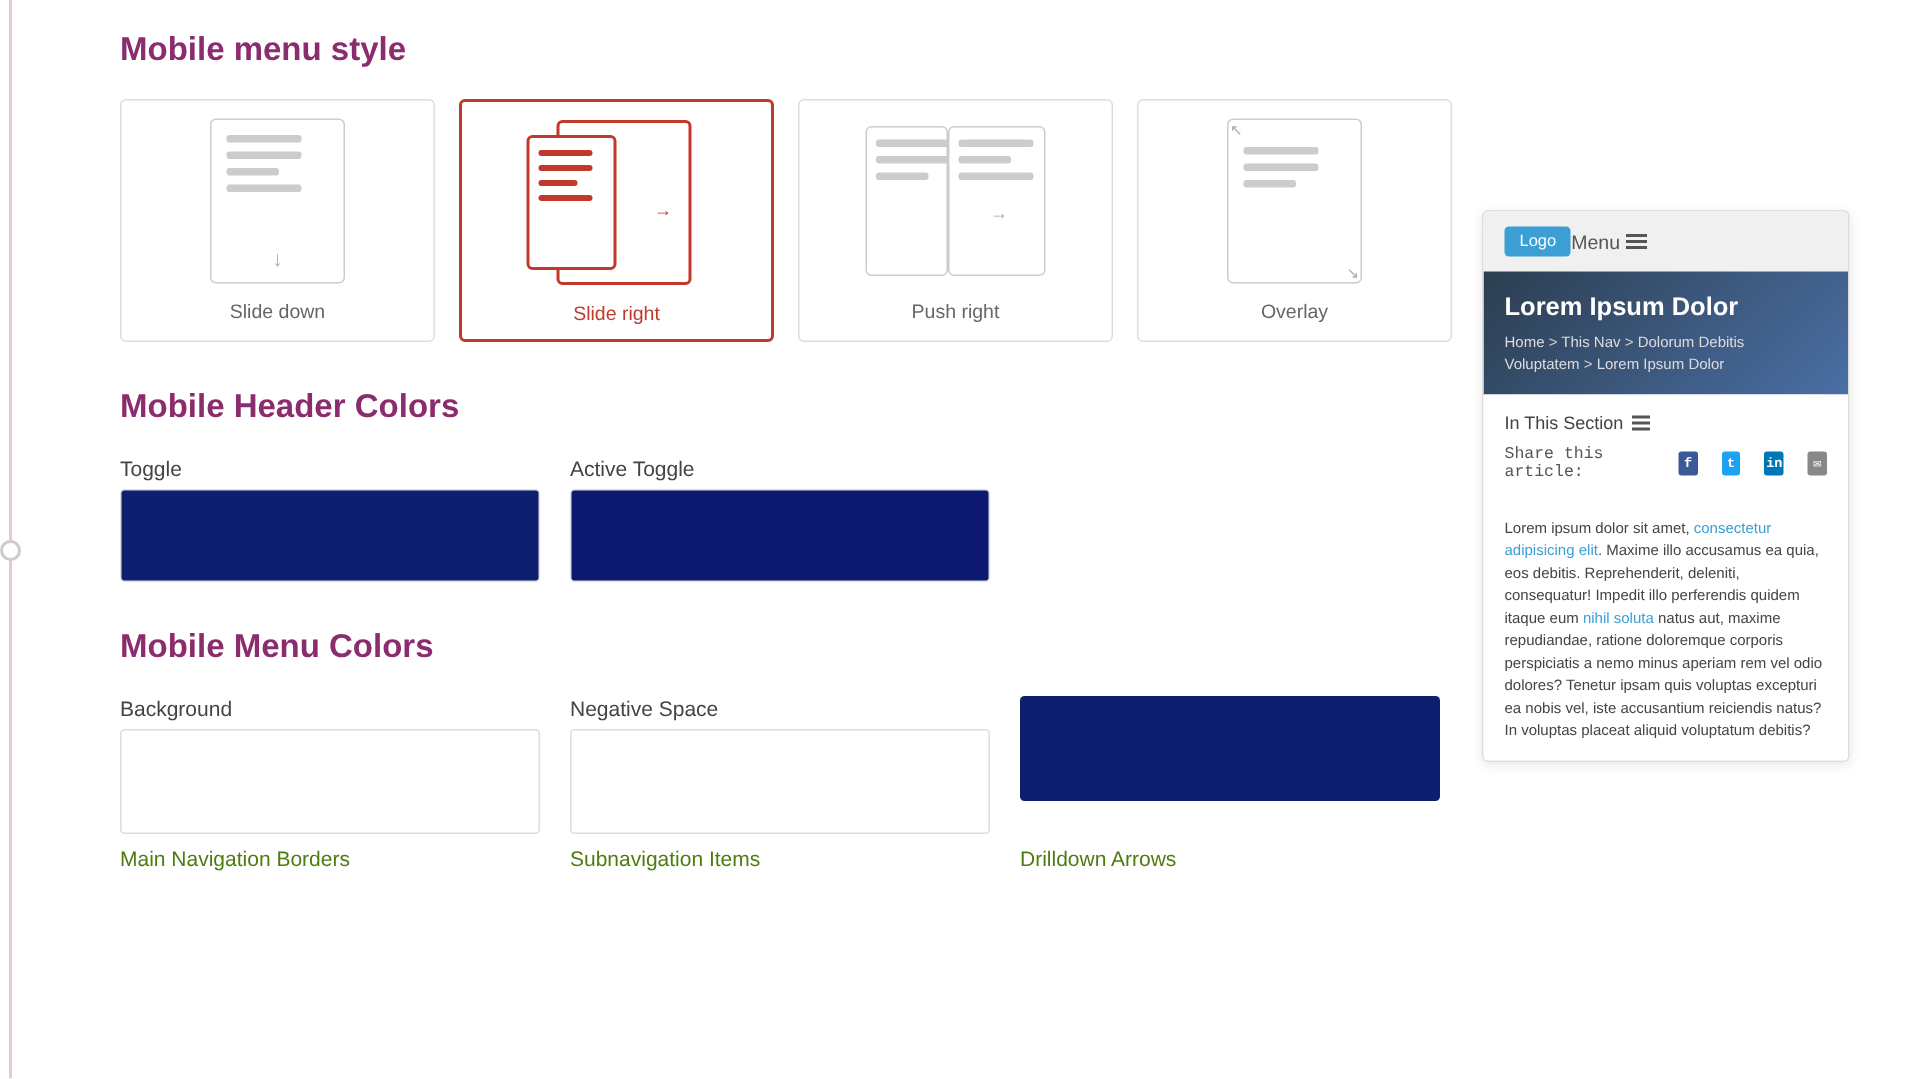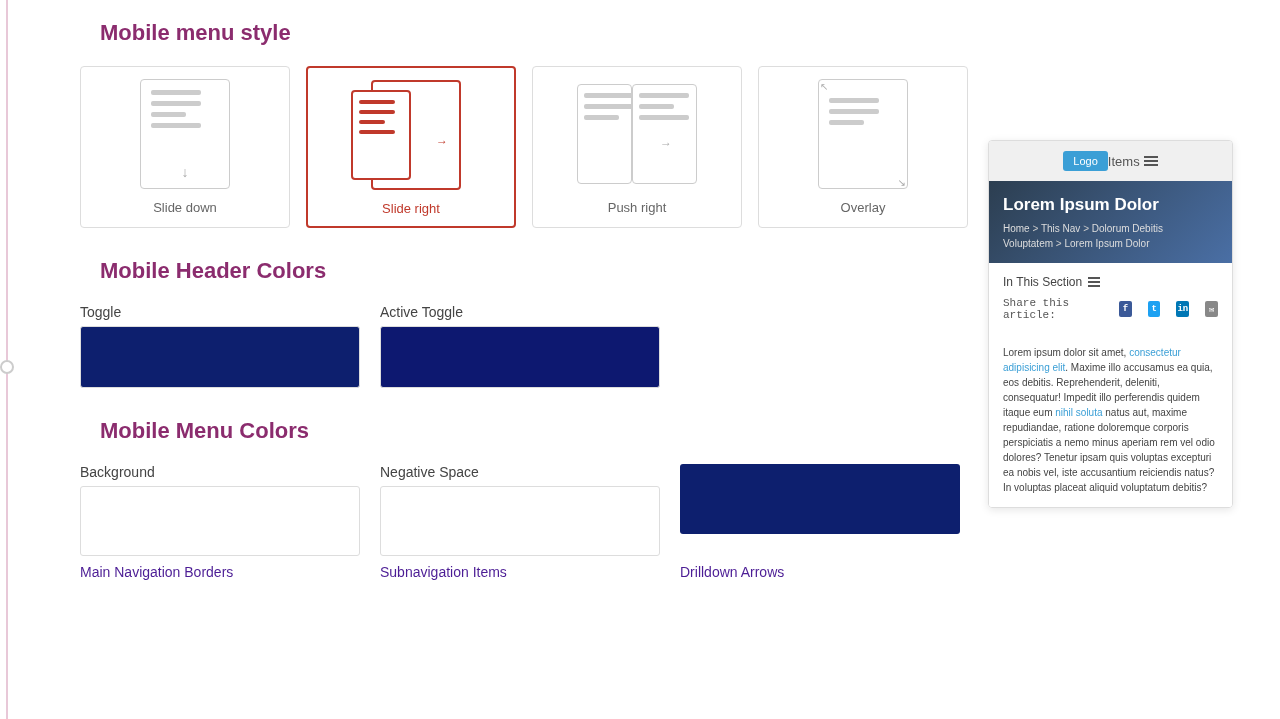--- a/index.html
+++ b/index.html
@@ -43,21 +43,20 @@
     }
     .main-content {
       flex: 1;
       max-width: 960px;
     }
     .section-title {
       font-size: 22px;
       font-weight: bold;
       color: #8b2c6e;
       margin-bottom: 20px;
-      margin-left: 20px;
     }
     .style-cards {
       display: flex;
       gap: 16px;
       margin-bottom: 30px;
     }
     .style-card {
       border: 1px solid #ddd;
       border-radius: 4px;
       padding: 10px;
@@ -139,40 +138,40 @@
       font-size: 14px;
       color: #444;
     }
     .bottom-labels {
       display: flex;
       gap: 20px;
       margin-top: 8px;
     }
     .bottom-label {
       font-size: 14px;
-      color: #4c1d95;
+      color: #4d7c0f;
       width: 280px;
     }
     
     .preview-panel {
       width: 245px;
       margin-left: 20px;
       flex-shrink: 0;
       border: 1px solid #ddd;
       border-radius: 4px;
       overflow: hidden;
       box-shadow: 0 2px 8px rgba(0,0,0,0.1);
       align-self: flex-start;
       margin-top: 120px;
     }
     .preview-header {
       background: #f0f0f0;
       padding: 10px 14px;
       display: flex;
-      justify-content: center;
+      justify-content: flex-start;
       align-items: center;
     }
     .preview-logo-btn {
       background: #3b9fd6;
       color: #fff;
       font-size: 11px;
       padding: 4px 10px;
       border-radius: 3px;
     }
     .preview-menu-btn {
@@ -382,21 +381,21 @@
       <div class="bottom-label">Subnavigation Items</div>
       <div class="bottom-label">Drilldown Arrows</div>
     </div>
 
   </div>
 
   <div class="preview-panel">
     <div class="preview-header">
       <div class="preview-logo-btn">Logo</div>
       <div class="preview-menu-btn">
-        <span>Items</span>
+        <span>Menu</span>
         <div class="hamburger-icon">
           <div class="hamburger-line"></div>
           <div class="hamburger-line"></div>
           <div class="hamburger-line"></div>
         </div>
       </div>
     </div>
     <div class="preview-hero">
       <div class="preview-hero-title">Lorem Ipsum Dolor</div>
       <div class="breadcrumb">

